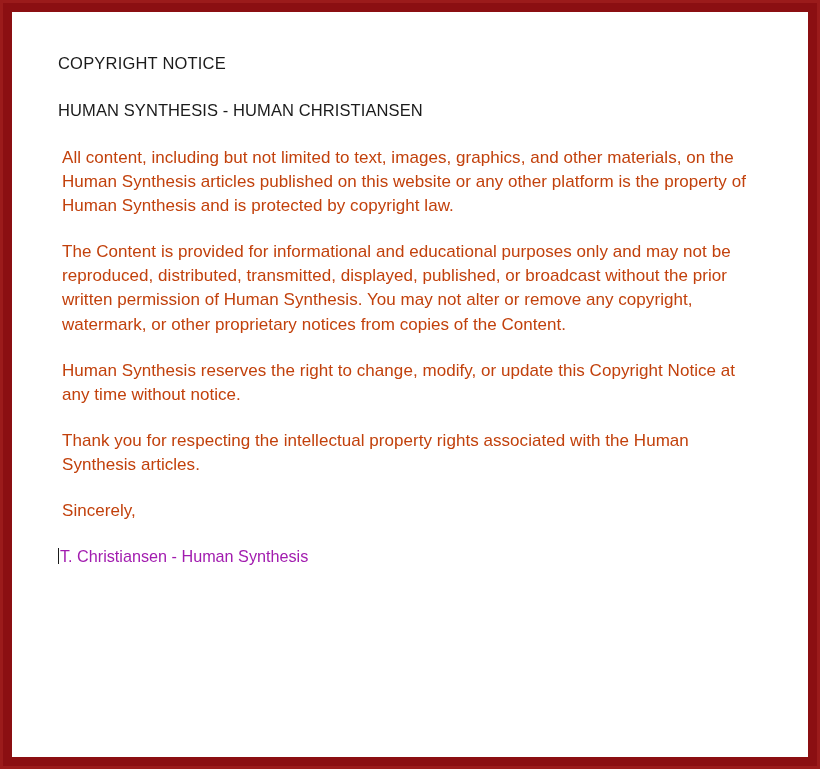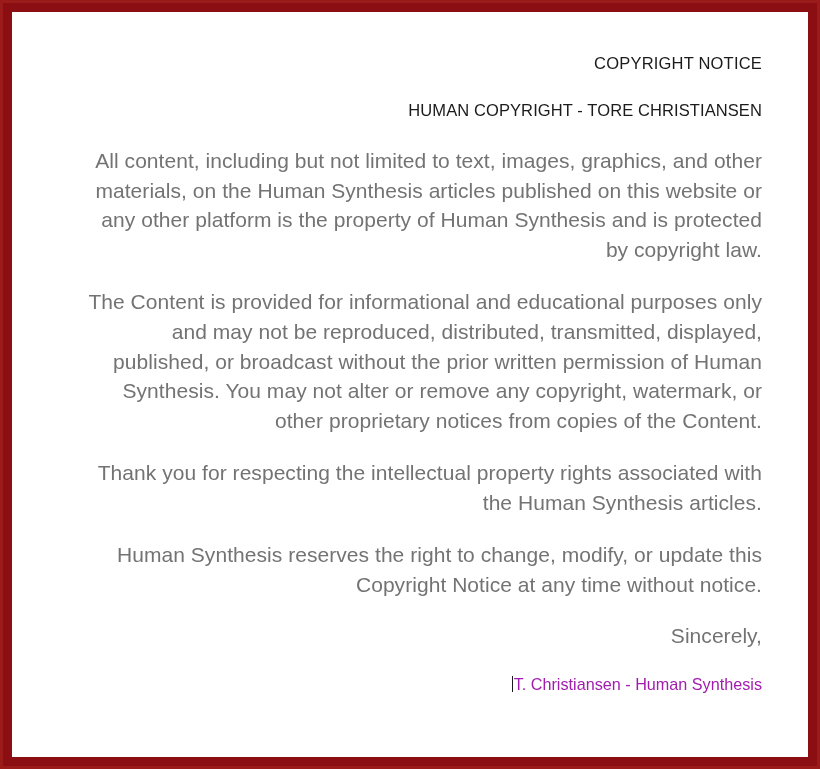--- a/index.html
+++ b/index.html
@@ -13,21 +13,20 @@
     font-family: "Liberation Sans", sans-serif;
     overflow: hidden;
   }
   .outer-frame {
     box-sizing: border-box;
     width: 820px;
     height: 769px;
     border: 3px solid #9b1b1b;
     background: #ffffff;
     padding: 0;
-    text-align: right;
   }
   .inner-frame {
     box-sizing: border-box;
     width: 100%;
     height: 100%;
     border: 9px solid #8b0f12;
     background: #ffffff;
   }
   .page {
     box-sizing: border-box;
@@ -46,24 +45,24 @@
   .heading-block {
     margin-bottom: 24px;
   }
   .heading-line {
     font-size: 16.5px;
     color: #1b1b1b;
     line-height: 1.38;
     letter-spacing: 0.1px;
   }
   .para {
-    font-size: 21px;
-    color: #737373;
+    font-size: 17px;
+    color: #c2410c;
     line-height: 1.42;
-    margin: 0 0 22px 16px;
+    margin: 0 0 22px 4px;
     max-width: 725px;
     letter-spacing: 0.05px;
   }
   .para:last-child {
     margin-bottom: 0;
   }
   .signature {
     position: relative;
     font-size: 16.2px;
     color: #a21caf;
@@ -82,26 +81,26 @@
 </head>
 <body>
 
 <div class="outer-frame">
   <div class="inner-frame">
     <div class="page">
 
       <div class="doc-title">COPYRIGHT NOTICE</div>
 
       <div class="heading-block">
-        <div class="heading-line">HUMAN COPYRIGHT - TORE CHRISTIANSEN</div>
+        <div class="heading-line">HUMAN SYNTHESIS - HUMAN CHRISTIANSEN</div>
       </div>
 
       <p class="para">All content, including but not limited to text, images, graphics, and other materials, on the Human Synthesis articles published on this website or any other platform is the property of Human Synthesis and is protected by copyright law.</p>
       <p class="para">The Content is provided for informational and educational purposes only and may not be reproduced, distributed, transmitted, displayed, published, or broadcast without the prior written permission of Human Synthesis. You may not alter or remove any copyright, watermark, or other proprietary notices from copies of the Content.</p>
+      <p class="para">Human Synthesis reserves the right to change, modify, or update this Copyright Notice at any time without notice.</p>
       <p class="para">Thank you for respecting the intellectual property rights associated with the Human Synthesis articles.</p>
-      <p class="para">Human Synthesis reserves the right to change, modify, or update this Copyright Notice at any time without notice.</p>
       <p class="para">Sincerely,</p>
 
       <p class="signature"><span class="caret"></span><span>T. Christiansen - Human Synthesis</span></p>
 
     </div>
   </div>
 </div>
 
 </body></html>

